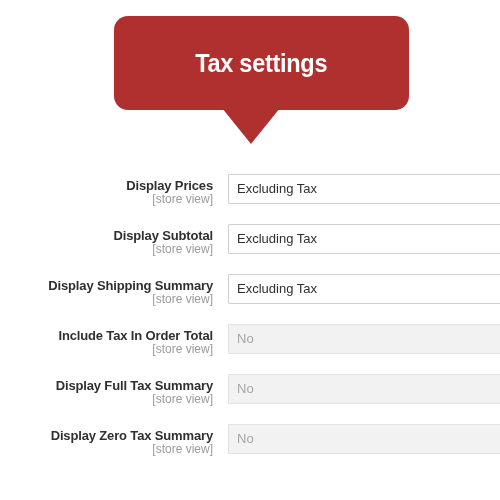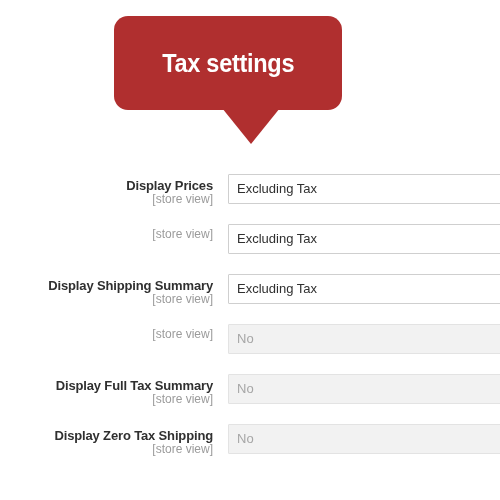--- a/index.html
+++ b/index.html
@@ -20,21 +20,21 @@
     position: absolute;
     left: 0;
     top: 0;
     width: 500px;
     height: 150px;
   }
   #callout-box {
     position: absolute;
     left: 114px;
     top: 16px;
-    width: 228px;
+    width: 295px;
     height: 94px;
     background: #b02f2f;
     border-radius: 14px;
     display: flex;
     align-items: center;
     justify-content: center;
     box-sizing: border-box;
   }
   #callout-title {
     color: #ffffff;
@@ -138,54 +138,56 @@
       <div class="label-cell">
         <span class="field-label">Display Prices</span>
         <span class="field-scope">[store view]</span>
       </div>
       <div class="control-cell">
         <div class="select-box">Excluding Tax</div>
       </div>
     </div>
     <div class="field-row">
       <div class="label-cell">
+        <span class="field-label">Display Subtotal</span>
         <span class="field-scope">[store view]</span>
       </div>
       <div class="control-cell">
         <div class="select-box">Excluding Tax</div>
       </div>
     </div>
     <div class="field-row">
       <div class="label-cell">
         <span class="field-label">Display Shipping Summary</span>
         <span class="field-scope">[store view]</span>
       </div>
       <div class="control-cell">
         <div class="select-box">Excluding Tax</div>
       </div>
     </div>
     <div class="field-row">
       <div class="label-cell">
+        <span class="field-label">Include Tax In Order Total</span>
         <span class="field-scope">[store view]</span>
       </div>
       <div class="control-cell">
         <div class="select-box disabled">No</div>
       </div>
     </div>
     <div class="field-row">
       <div class="label-cell">
         <span class="field-label">Display Full Tax Summary</span>
         <span class="field-scope">[store view]</span>
       </div>
       <div class="control-cell">
         <div class="select-box disabled">No</div>
       </div>
     </div>
     <div class="field-row">
       <div class="label-cell">
-        <span class="field-label">Display Zero Tax Shipping</span>
+        <span class="field-label">Display Zero Tax Summary</span>
         <span class="field-scope">[store view]</span>
       </div>
       <div class="control-cell">
         <div class="select-box disabled">No</div>
       </div>
     </div>
   </div>
 
 </body></html>

